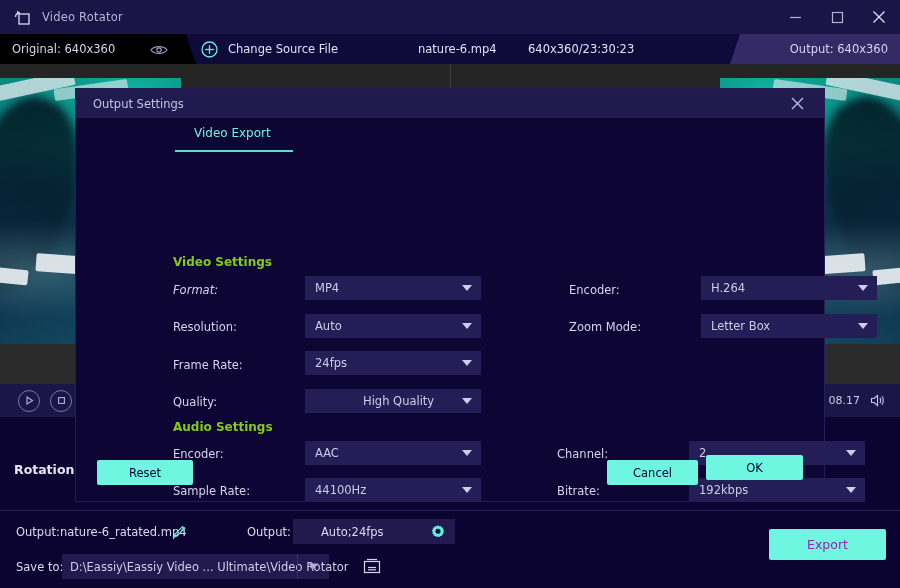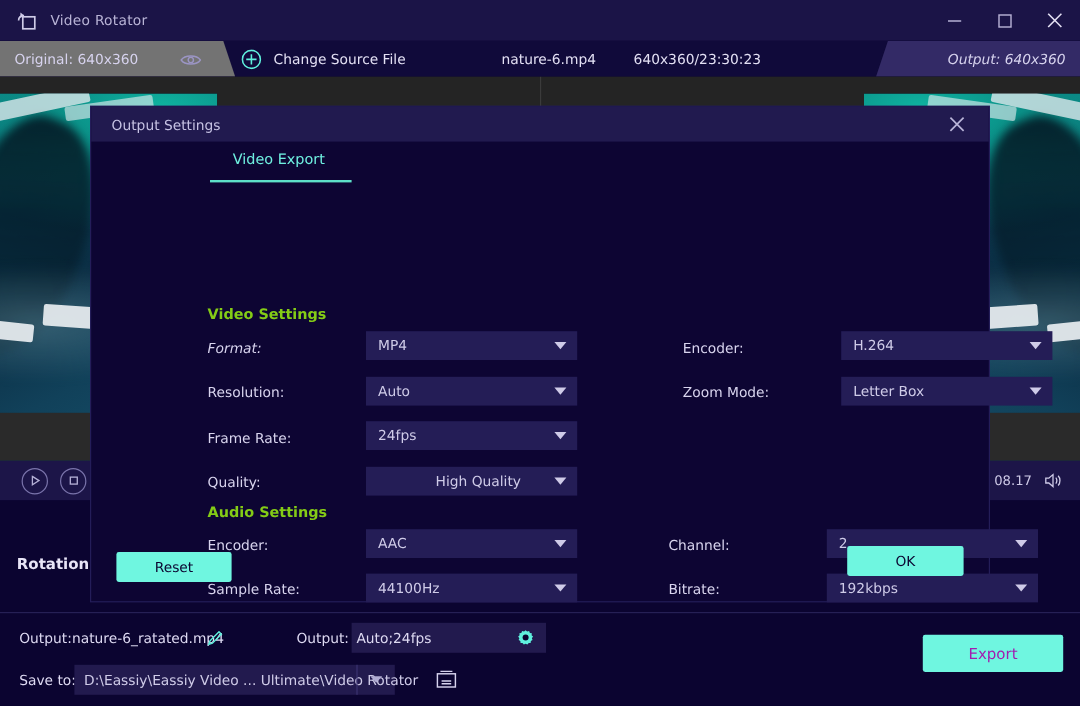--- a/index.html
+++ b/index.html
@@ -38,35 +38,35 @@
   }
   .win-btn svg { display: block; }
 
   
   .toolbar {
     position: absolute; left: 0; top: 34px; width: 900px; height: 30px;
     background: #100a3a;
   }
   .tb-left-tag {
     position: absolute; left: 0; top: 0; height: 30px; width: 196px;
-    background: #737373;
+    background: #000000;
     clip-path: polygon(0 0, 186px 0, 196px 30px, 0 30px);
     display: flex; align-items: center;
   }
   .tb-left-tag .lbl { margin-left: 12px; font-size: 11.5px; color: #d7d3ee; }
   .eye-ico { position: absolute; left: 150px; top: 7px; color: #9b95c4; }
   .tb-plus { position: absolute; left: 201px; top: 7px; color: #5ff0dd; }
   .tb-change { position: absolute; left: 228px; top: 8px; font-size: 11.5px; color: #e3e0f4; }
   .tb-file { position: absolute; left: 418px; top: 8px; font-size: 11.5px; color: #e3e0f4; }
   .tb-meta { position: absolute; left: 528px; top: 8px; font-size: 11.5px; color: #e3e0f4; }
   .tb-right-tag {
     position: absolute; right: 0; top: 0; height: 30px; width: 170px;
     background: #332a66;
     clip-path: polygon(10px 0, 170px 0, 170px 30px, 0 30px);
-    display: flex; align-items: center; justify-content: flex-end; font-style: italic;
+    display: flex; align-items: center; justify-content: flex-end;
   }
   .tb-right-tag .lbl { margin-right: 12px; font-size: 11.5px; color: #d7d3ee; }
 
   
   .stage {
     position: absolute; left: 0; top: 64px; width: 900px; height: 320px;
     background: #242424;
     display: flex;
   }
   .stage-half { position: relative; width: 450px; height: 320px; background: #242424; }
@@ -137,21 +137,21 @@
     background: #0b0430; border-top: 1px solid #262055;
   }
   .bb-out-label { position: absolute; left: 16px; top: 525px; font-size: 11.5px; color: #dedaf2; }
   .bb-out-value { position: absolute; left: 60px; top: 525px; font-size: 11.5px; color: #dedaf2; }
   .bb-pencil   { position: absolute; left: 172px; top: 524px; color: #5ff0dd; }
   .bb-out2-label { position: absolute; left: 247px; top: 525px; font-size: 11.5px; color: #dedaf2; }
   .bb-out2-box {
     position: absolute; left: 293px; top: 519px; width: 162px; height: 25px;
     background: #221a4e; display: flex; align-items: center;
   }
-  .bb-out2-box .val { margin-left: 4px; font-size: 11.5px; color: #dedaf2; }
+  .bb-out2-box .val { margin-left: 28px; font-size: 11.5px; color: #dedaf2; }
   .bb-gear { position: absolute; left: 430px; top: 524px; color: #5ff0dd; }
   .bb-save-label { position: absolute; left: 16px; top: 560px; font-size: 11.5px; color: #dedaf2; }
   .bb-path-box {
     position: absolute; left: 62px; top: 554px; width: 267px; height: 25px;
     background: #221a4e; display: flex; align-items: center;
   }
   .bb-path-box .val { margin-left: 8px; font-size: 11.5px; color: #cfcbe8; white-space: nowrap; }
   .bb-path-caret {
     position: absolute; right: 0; top: 0; width: 32px; height: 25px;
     border-left: 1px solid #3a3270; display: flex; align-items: center; justify-content: center;
@@ -439,17 +439,18 @@
       <span class="caret"></span>
     </div>
 
     <span class="fld-label" style="left:481px; top:395px;">Bitrate:</span>
     <div class="select" style="left:613px; top:389px; width:176px;">
       <span class="v">192kbps</span>
       <span class="caret"></span>
     </div>
 
     <button class="dlg-btn" style="left:21px; top:371px; width:96px;">Reset</button>
+    <button class="dlg-btn" style="left:531px; top:371px; width:91px;">Cancel</button>
     <button class="dlg-btn" style="left:630px; top:366px; width:97px;">OK</button>
 
   </div>
 
 </div>
 
 </body></html>

